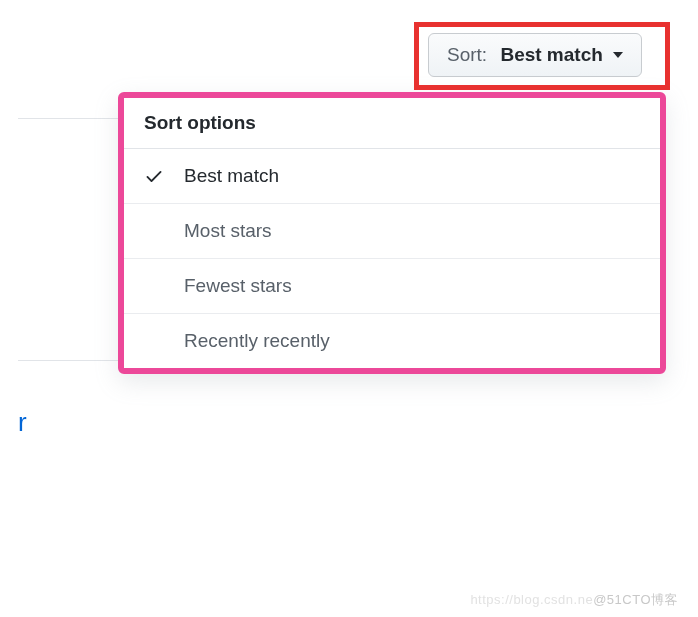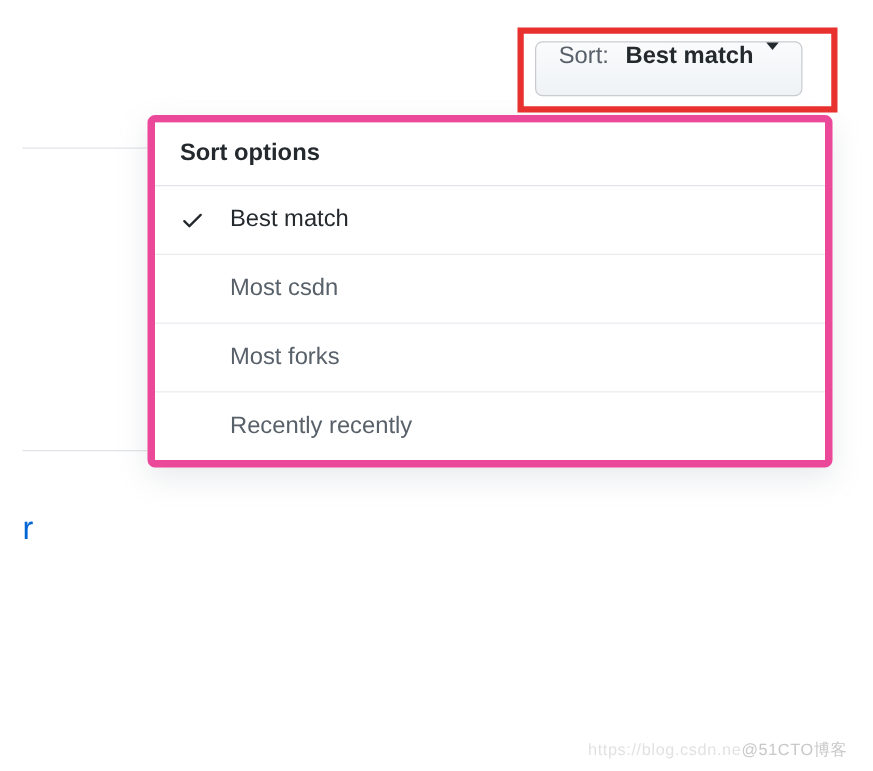--- a/index.html
+++ b/index.html
@@ -26,21 +26,21 @@
       top: 33px;
       left: 428px;
       height: 44px;
       padding: 0 18px;
       background: linear-gradient(#fafbfc, #eff3f6);
       border: 1px solid #c8ccd0;
       border-radius: 6px;
       font-size: 19px;
       color: #24292e;
       display: flex;
-      align-items: flex-start;
+      align-items: center;
       gap: 4px;
       cursor: pointer;
     }
     .sort-button .label { color: #586069; }
     .sort-button .value { font-weight: 600; color: #24292e; }
     .caret {
       display: inline-block;
       width: 0; height: 0;
       border-left: 5px solid transparent;
       border-right: 5px solid transparent;
@@ -137,24 +137,24 @@
 <div class="dropdown">
   <div class="dropdown-header">Sort options</div>
 
   <div class="dropdown-item selected">
     <svg class="check-icon" viewBox="0 0 16 16" fill="#24292e">
         <path d="M13.78 4.22a.75.75 0 010 1.06l-7.25 7.25a.75.75 0 01-1.06 0L2.22 9.28a.75.75 0 011.06-1.06L6 10.94l6.72-6.72a.75.75 0 011.06 0z"></path>
       </svg>
     <span>Best match</span>
   </div>
   <div class="dropdown-item">
-    <span>Most csdn</span>
+    <span>Most stars</span>
   </div>
   <div class="dropdown-item">
-    <span>Most forks</span>
+    <span>Fewest stars</span>
   </div>
   <div class="dropdown-item">
     <span>Recently recently</span>
   </div>
 </div>
 
 <div class="watermark">
   <span class="faint">https://blog.csdn.ne</span><span>@51CTO博客</span>
 </div>
 

